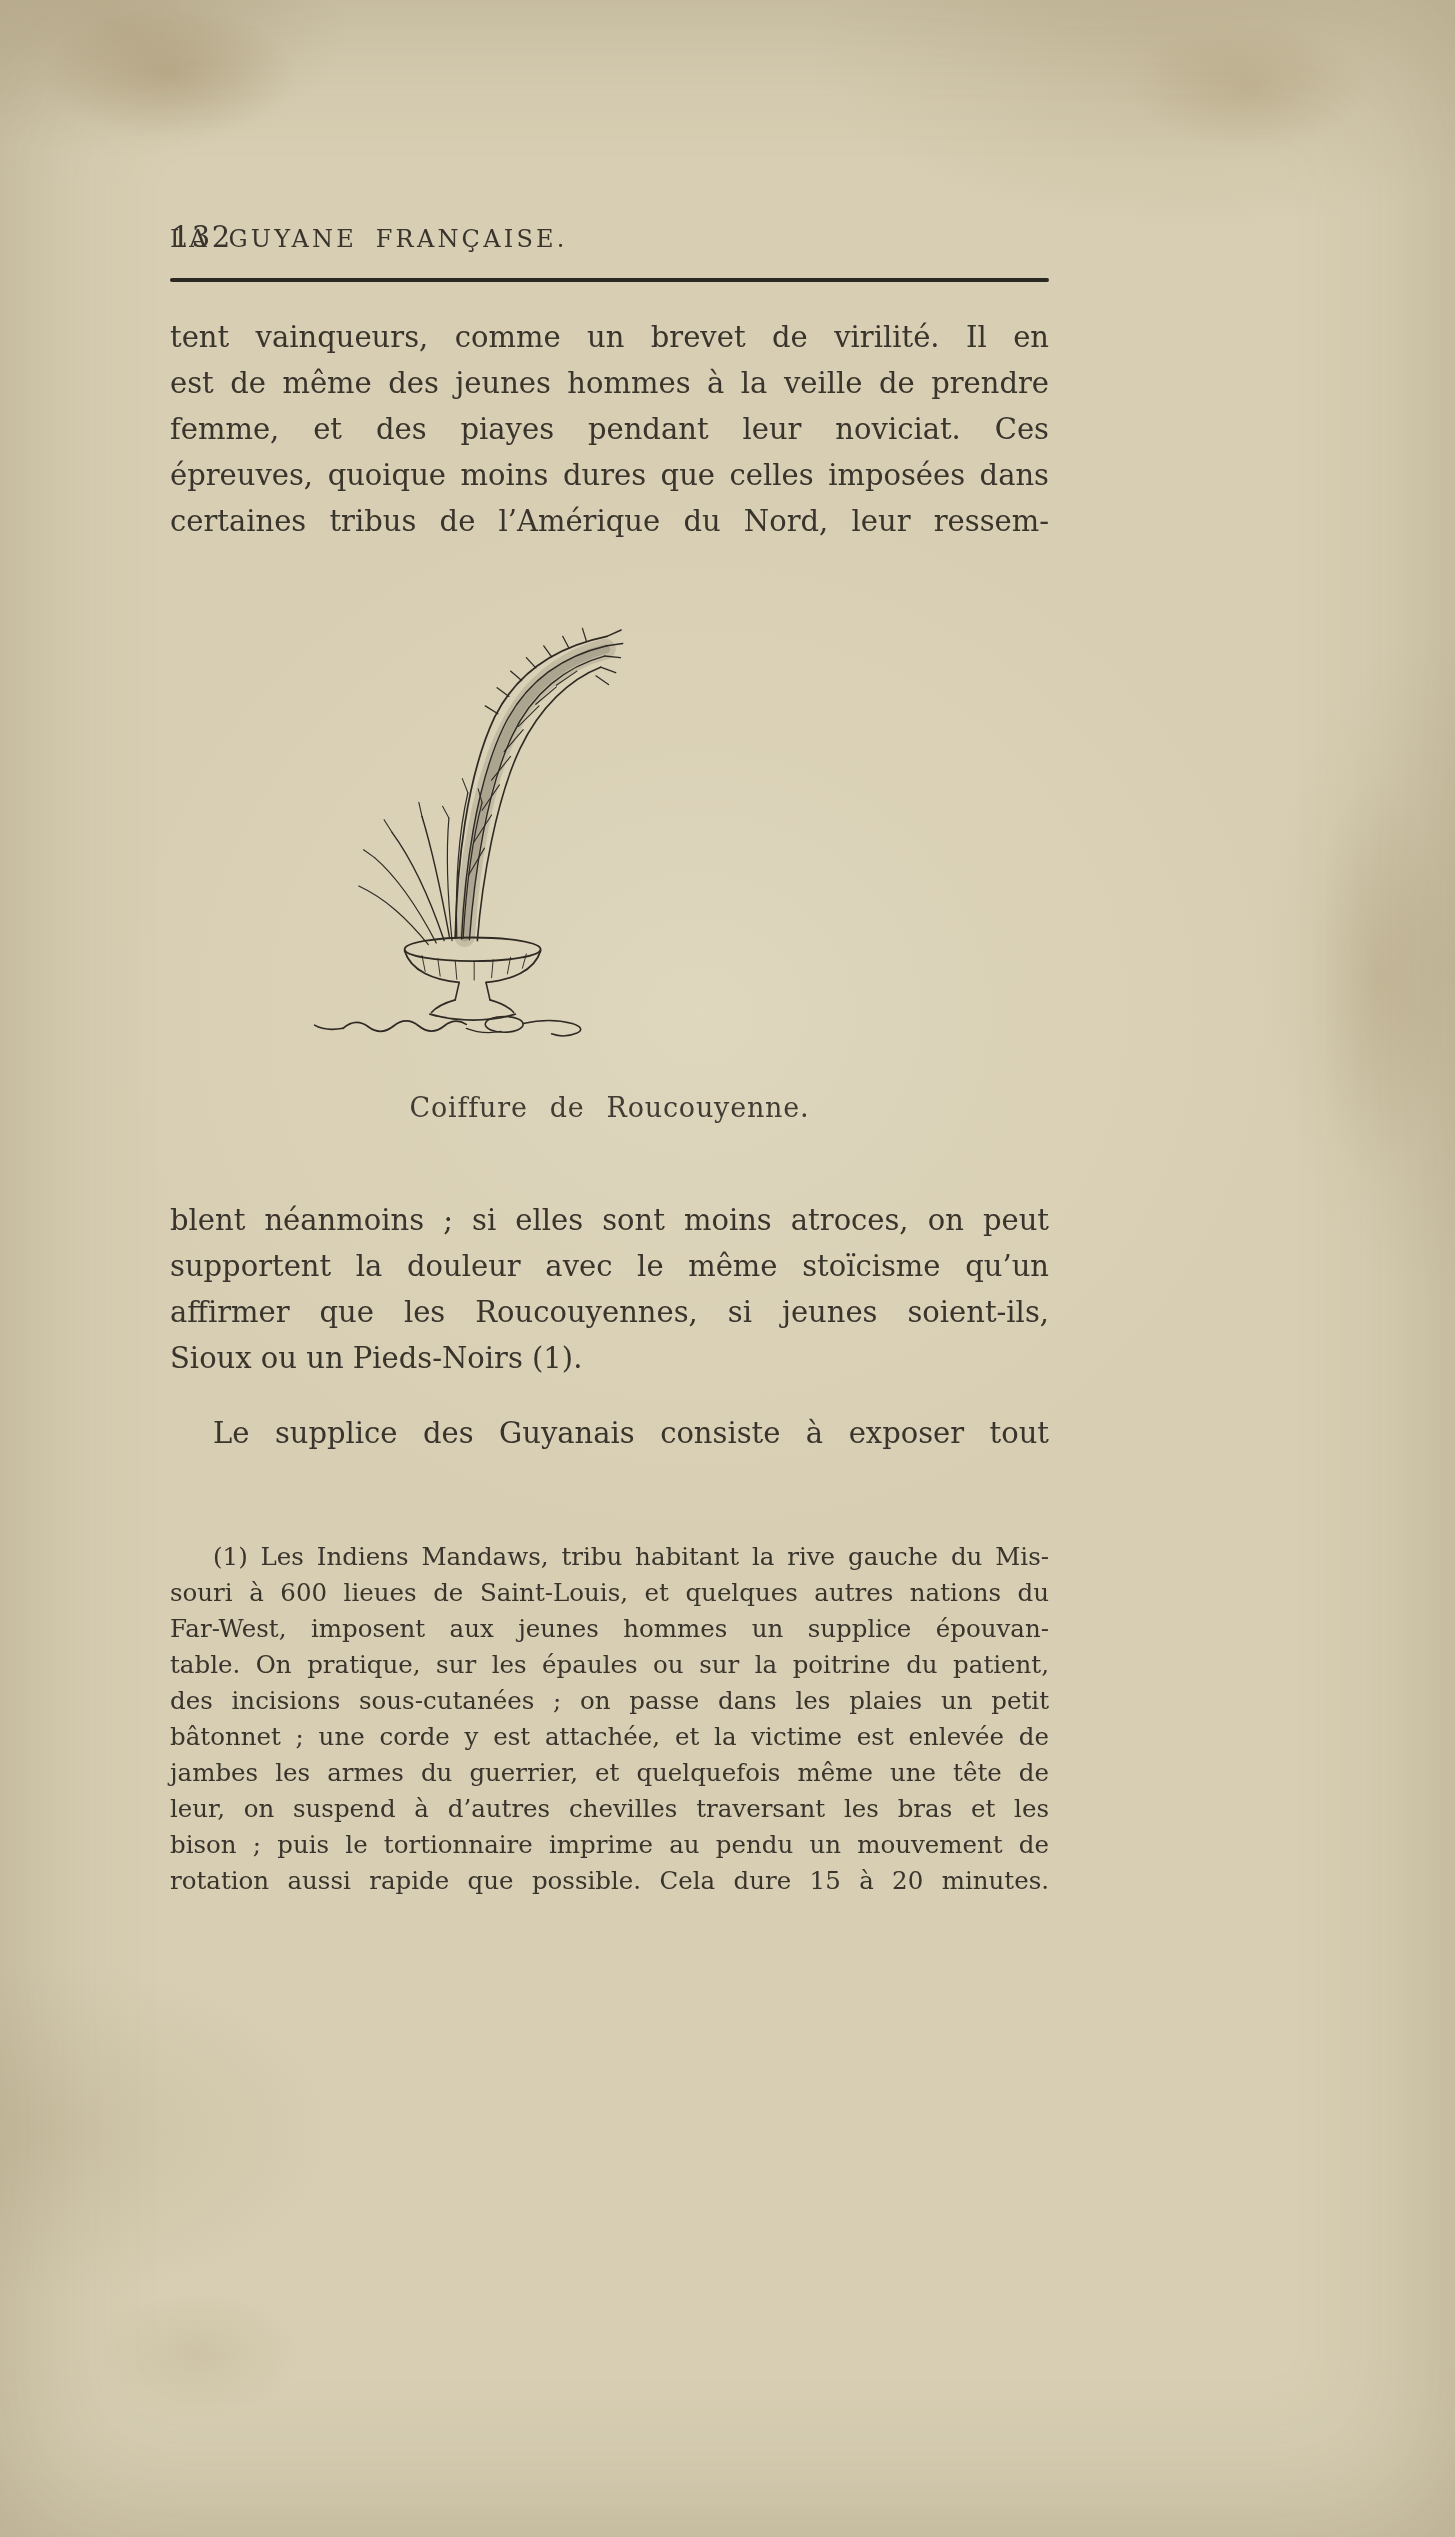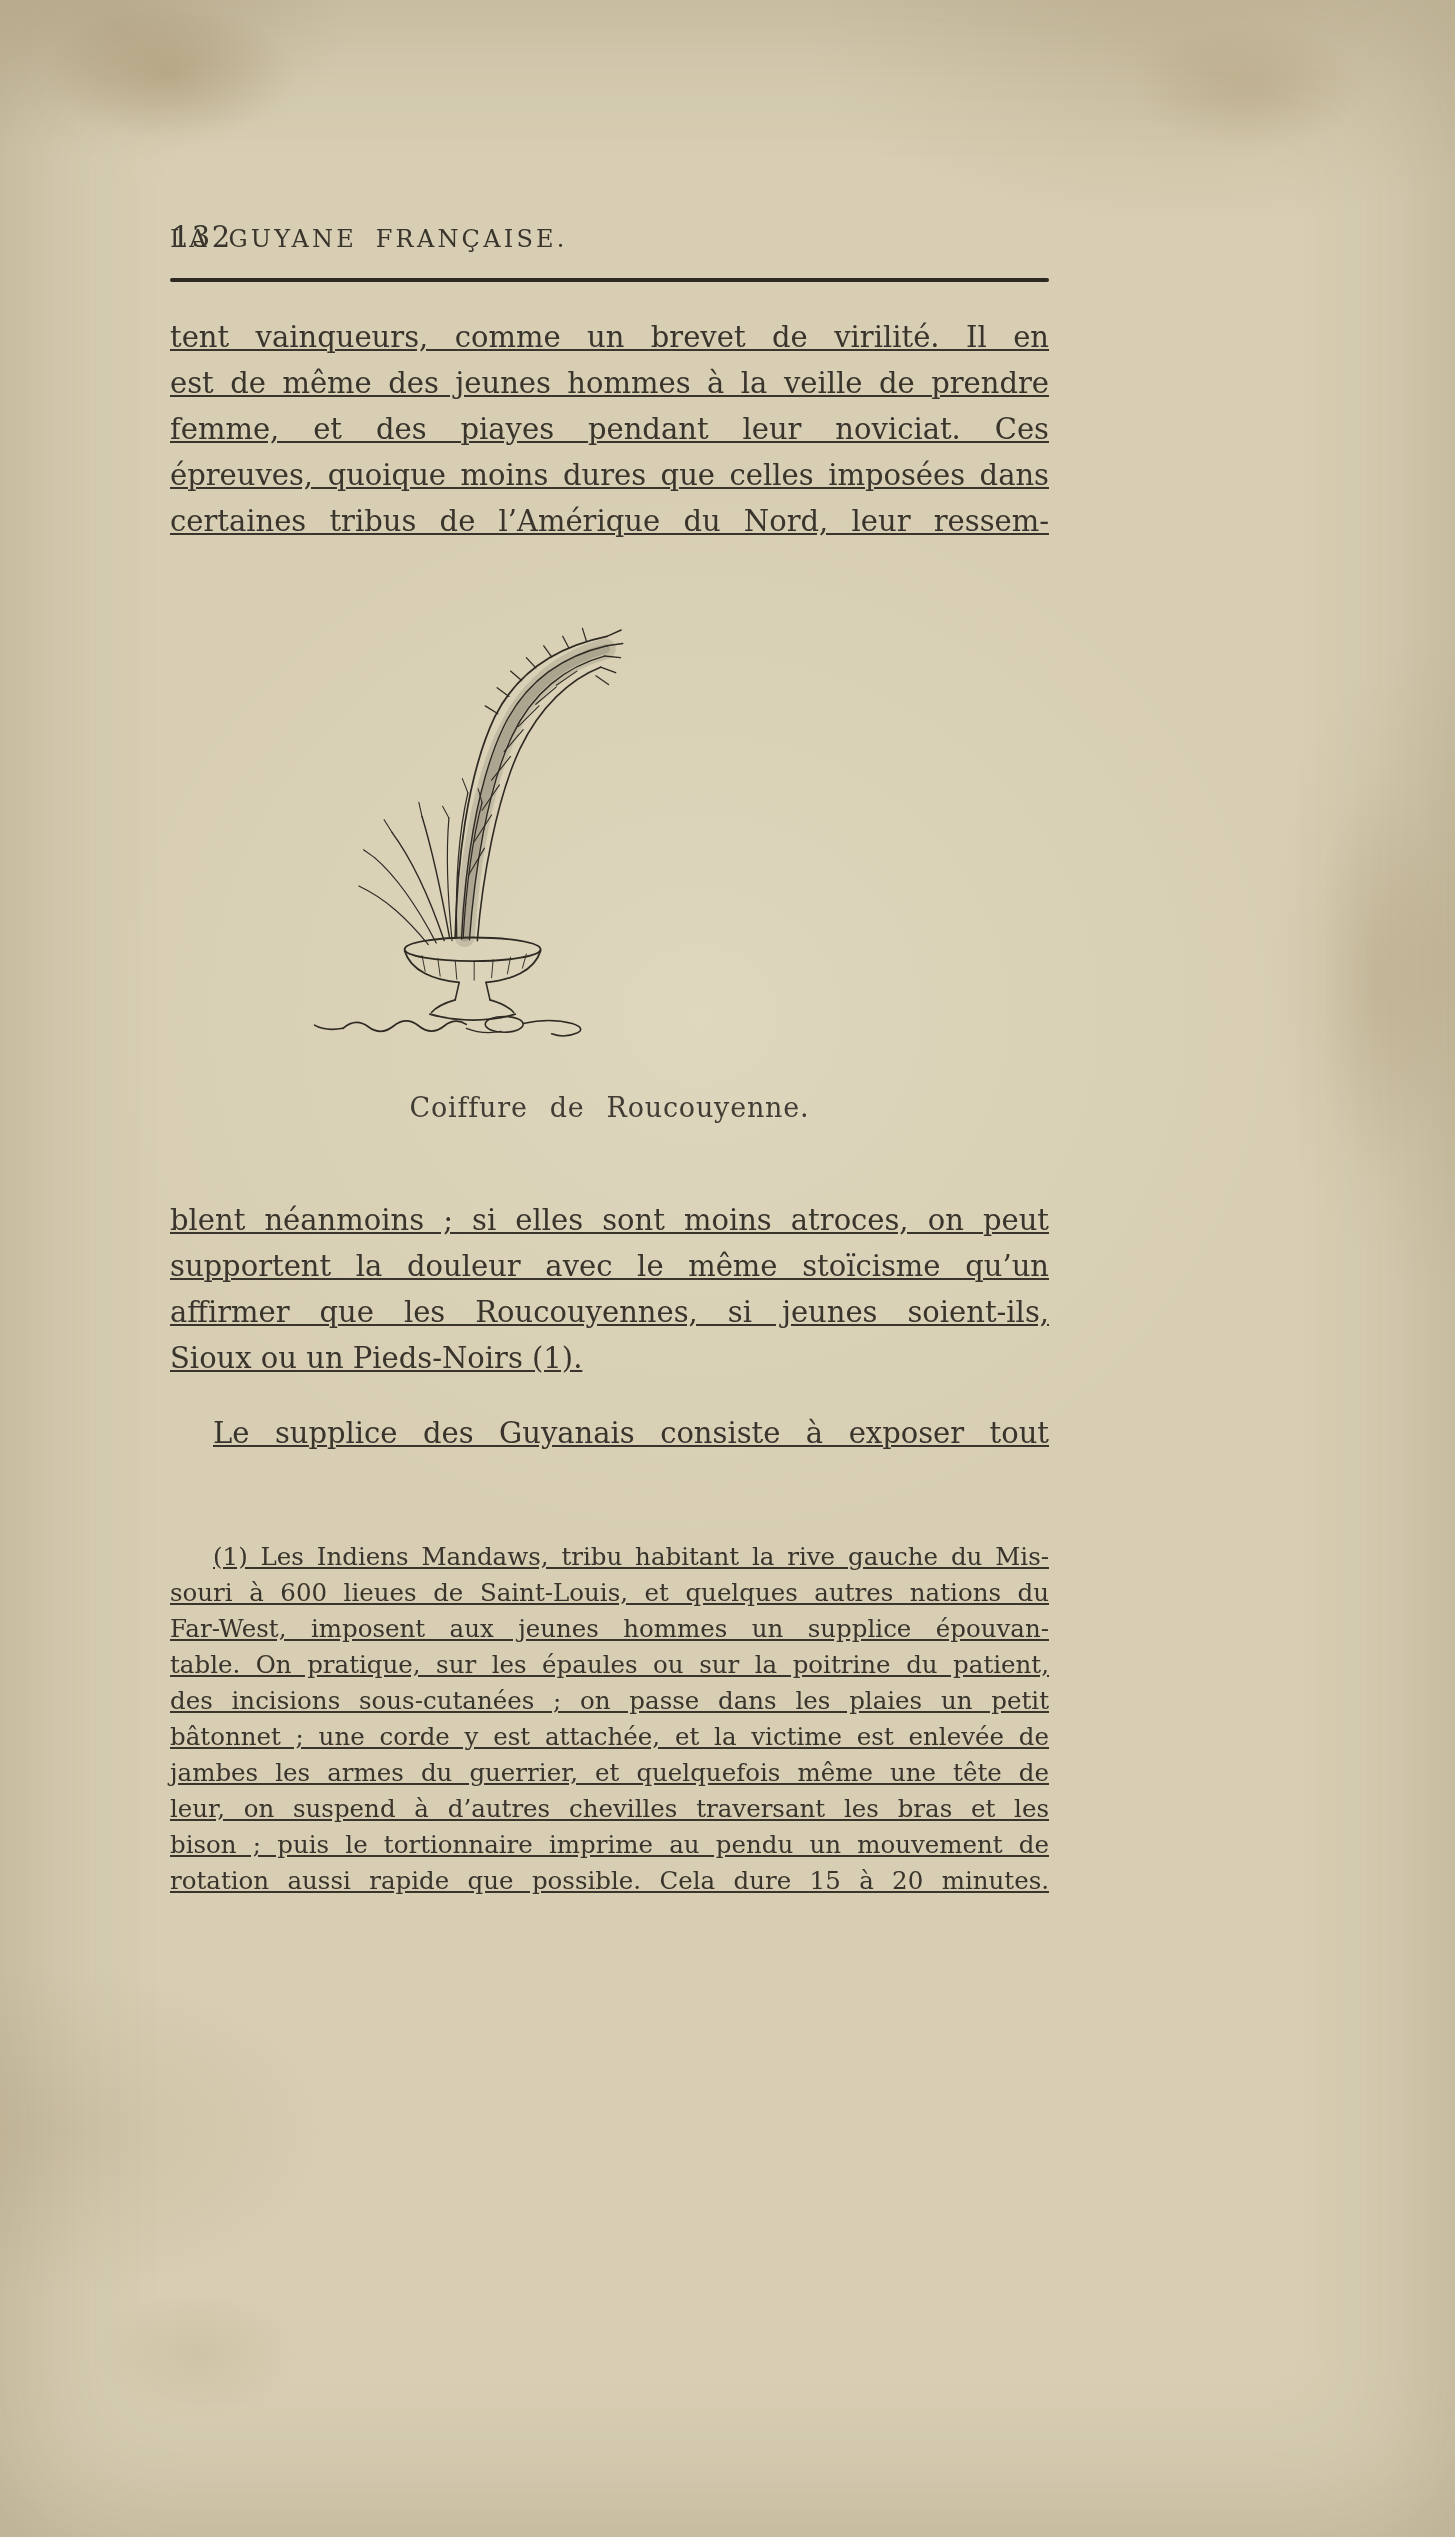--- a/index.html
+++ b/index.html
@@ -40,21 +40,21 @@
     position: absolute; left: 1.6px; top: 0;
     font-size: 29px; letter-spacing: 1.6px;
   }
   .running-title {
     position: absolute; left: 0; right: 0; top: 4.7px;
     text-align: left; font-size: 24px; letter-spacing: 3.2px; word-spacing: 8px;
   }
   .rule { top: 278px; height: 4px; background: #2c2822; border-radius: 2.4px; }
 
   .para { font-size: 29px; line-height: 46px; }
-  .line { text-align: justify; text-align-last: justify; white-space: normal; text-decoration: underline; }
+  .line { text-align: justify; text-align-last: justify; white-space: normal; }
   .line.left { text-align-last: left; }
   .para1 { top: 314px; }
   .para2 { top: 1197px; }
   .para3 { top: 1392px; margin-top: 18px; }
   .para3 .line { text-indent: 43px; }
 
   .figure { top: 581px; left: 0; right: 0; text-align: center; }
   .figure svg { display: inline-block; transform: translateX(41px); }
 
   .caption {

